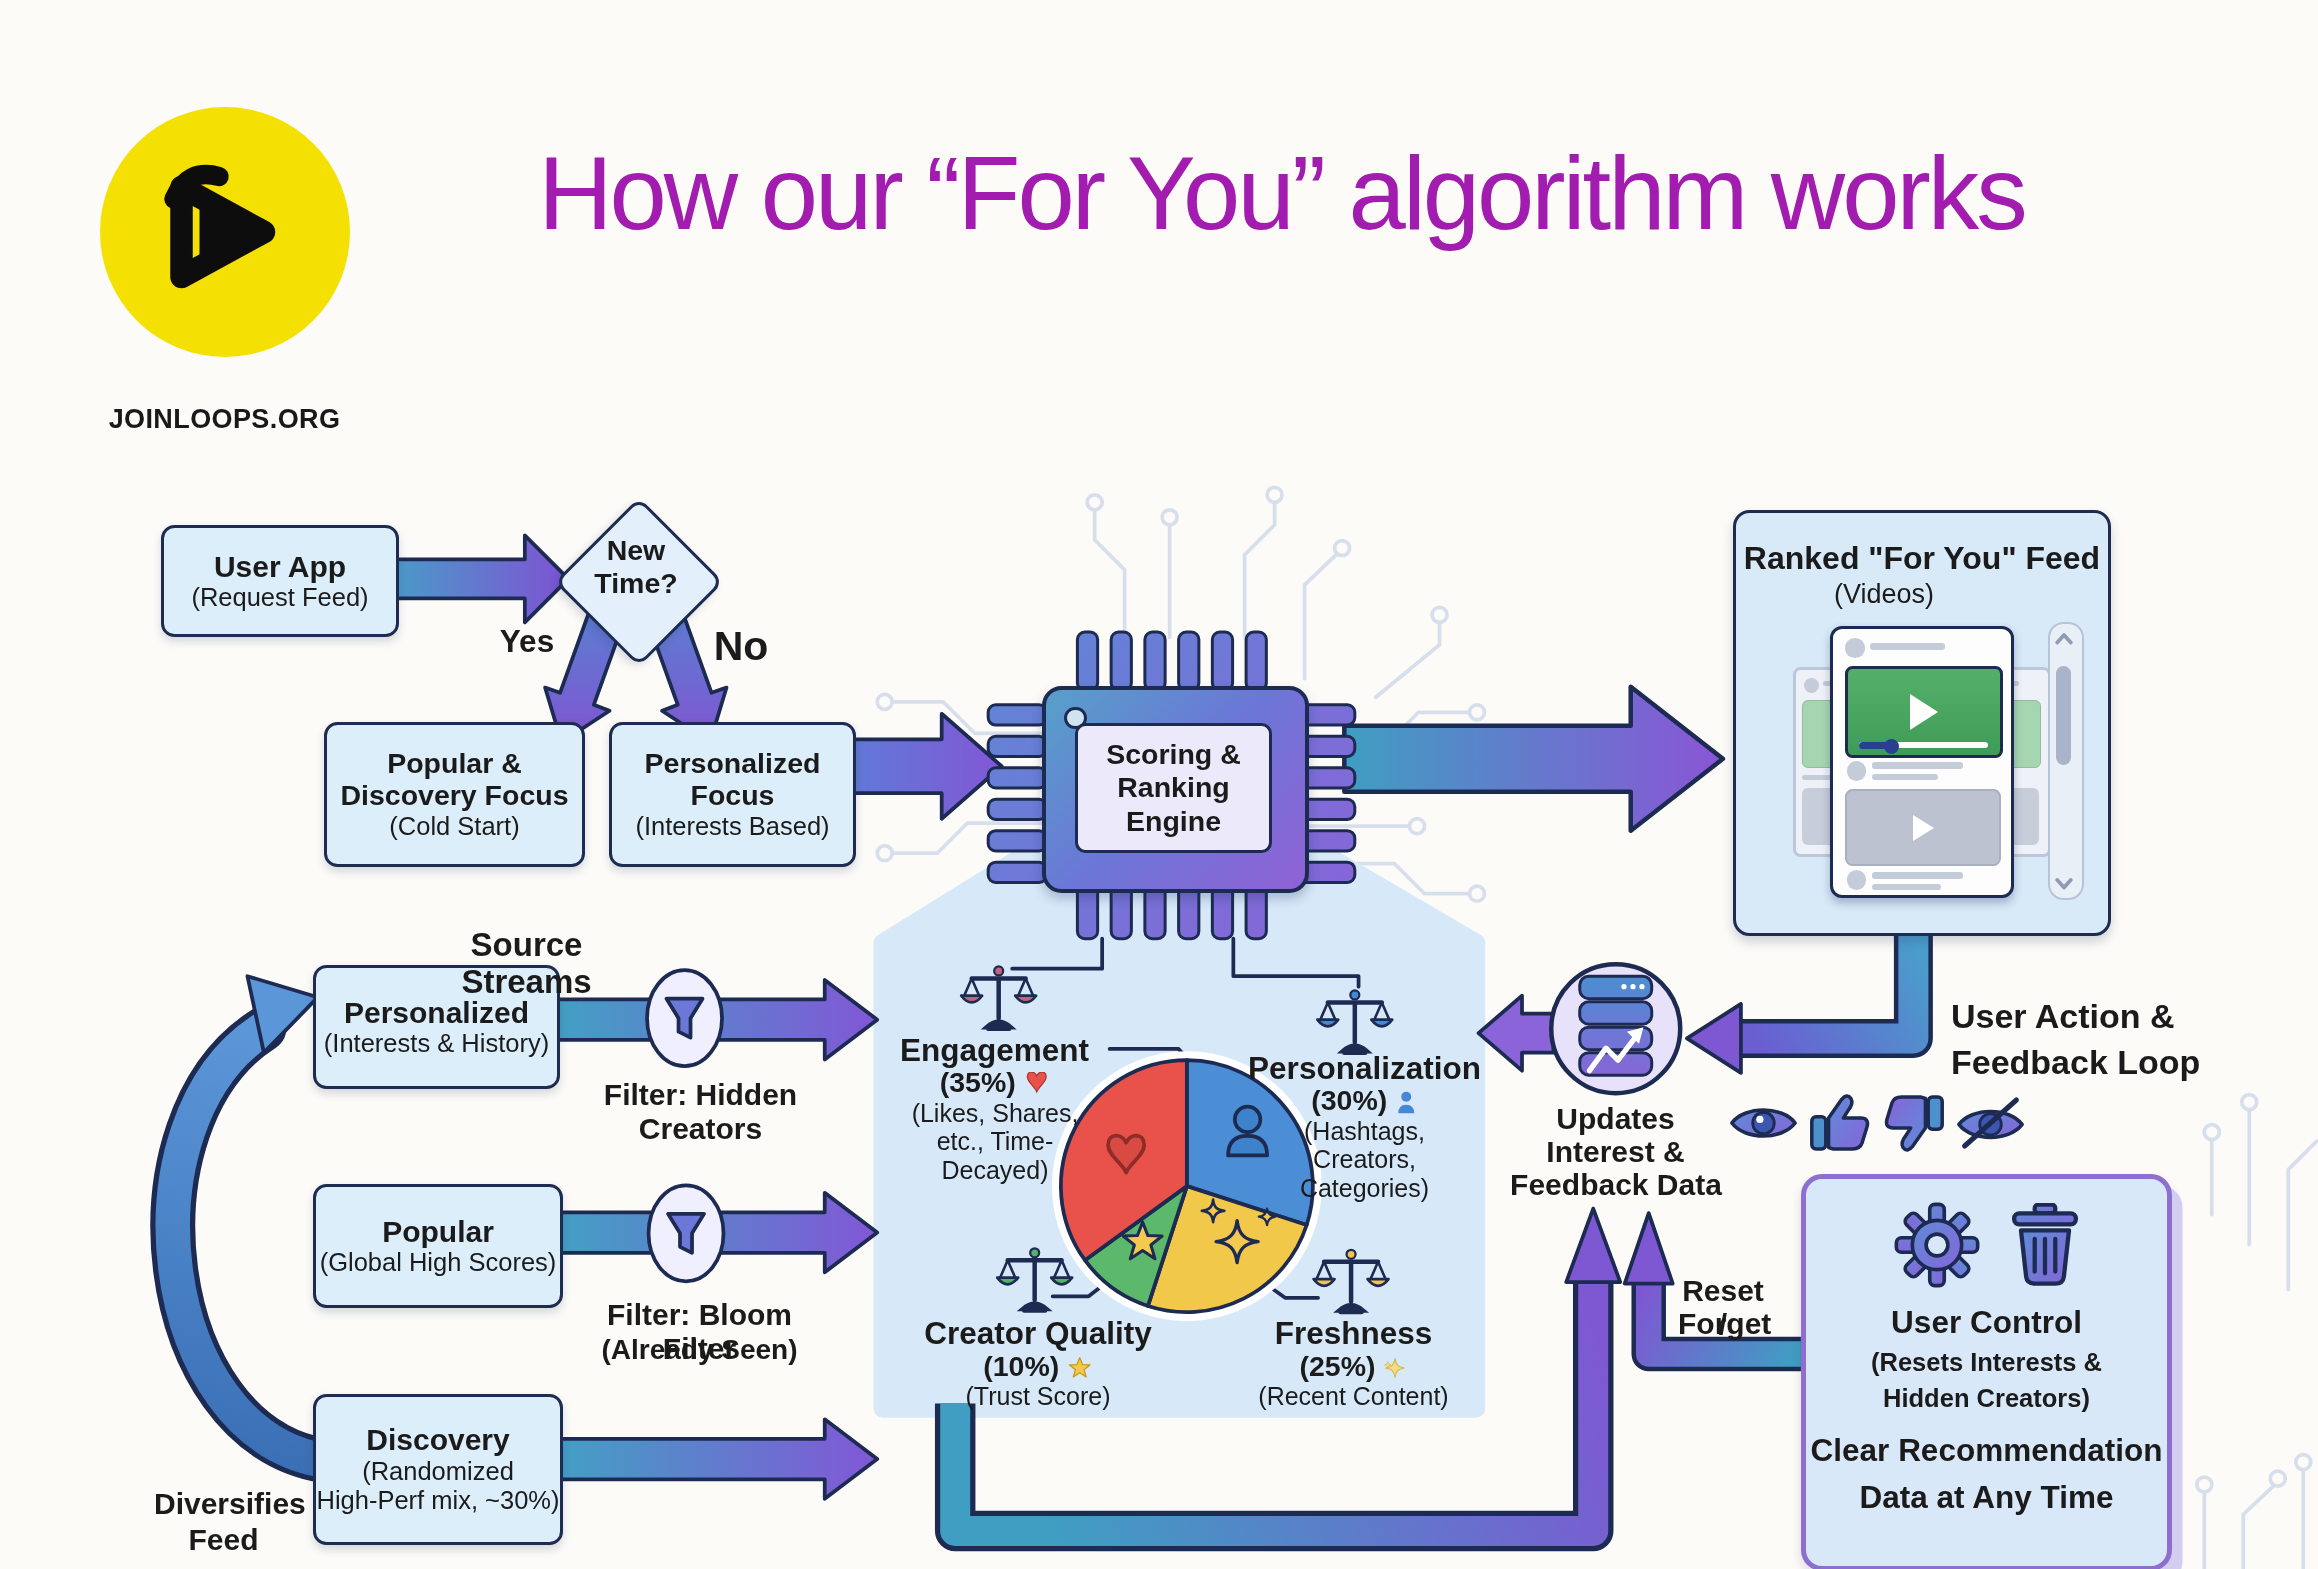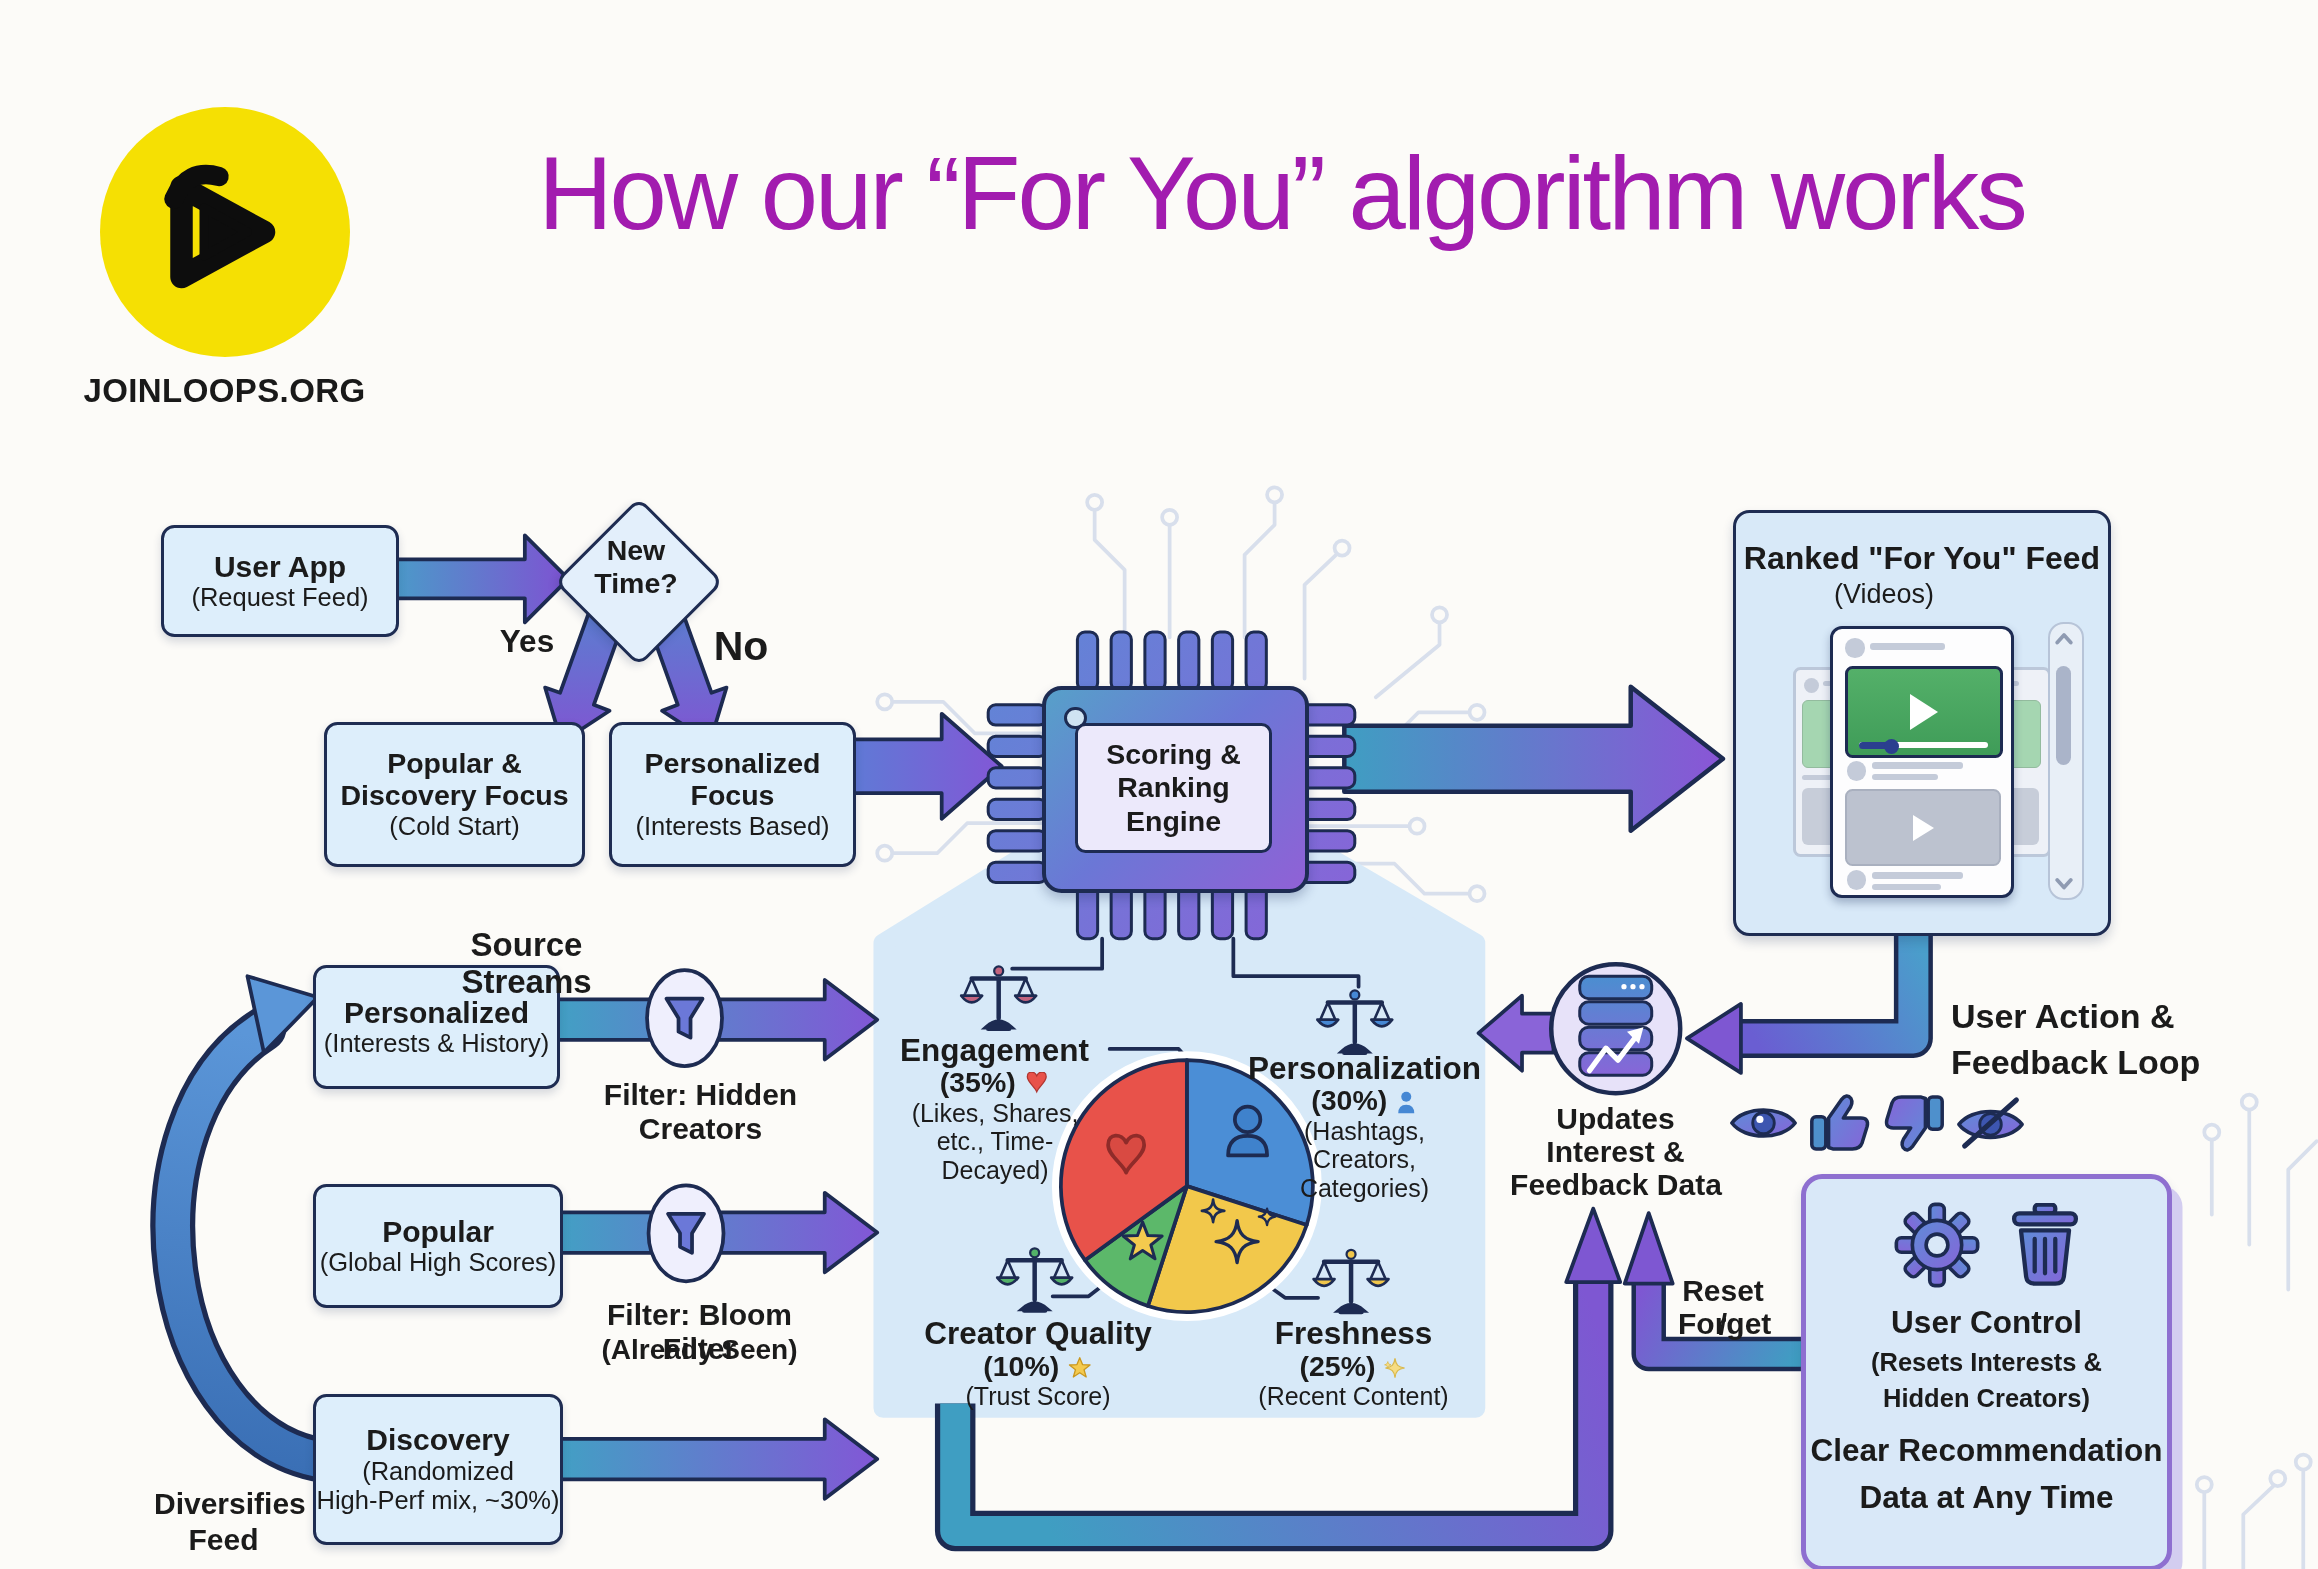--- a/index.html
+++ b/index.html
@@ -11,22 +11,22 @@
   .box{position:absolute;z-index:3;background:#ddeefb;border:3.7px solid #1e2c52;border-radius:13.5px;
        display:flex;flex-direction:column;align-items:center;justify-content:center;text-align:center;
        box-shadow:0 4.5px 9px rgba(25,45,90,.16);}
   .b1{font-weight:bold;font-size:30px;line-height:1.12;}
   .b2{font-size:25.5px;line-height:1.15;}
   .lbl{position:absolute;z-index:4;text-align:center;font-weight:bold;line-height:1.12;}
   .titleTxt{position:absolute;z-index:3;left:502px;top:135px;width:1559px;text-align:center;
             font-size:103px;font-weight:normal;letter-spacing:-3px;color:#a21caf;}
   .logoCircle{position:absolute;z-index:3;left:100px;top:107px;width:250px;height:250px;border-radius:50%;
               background:#f5e003;display:flex;align-items:center;justify-content:center;}
-  .siteTxt{position:absolute;z-index:3;left:67px;top:372px;width:315px;text-align:center;
-           font-size:33px;font-weight:bold;letter-spacing:0.4px;color:#191919;}
+  .siteTxt{position:absolute;z-index:3;left:67px;top:404px;width:315px;text-align:center;
+           font-size:27px;font-weight:bold;letter-spacing:0.4px;color:#191919;}
   .chipBody{position:absolute;z-index:3;left:1042px;top:686px;width:259px;height:199px;border:4.5px solid #1d2b52;
             border-radius:19.5px;background:linear-gradient(135deg,#57a0c9 0%,#6b77d6 48%,#9061d6 100%);
             box-shadow:0 6px 10.5px rgba(25,45,90,.25);}
   .chipHole{position:absolute;left:18px;top:16.5px;width:16.5px;height:16.5px;border-radius:50%;
             background:#cfe3f2;border:3.7px solid #1d2b52;}
   .chipPlate{position:absolute;left:29px;top:33px;width:191px;height:124px;background:#ece9fb;
              border:3.7px solid #1d2b52;border-radius:10.5px;display:flex;flex-direction:column;
              align-items:center;justify-content:center;text-align:right;font-weight:bold;font-size:28.5px;line-height:1.18;}
   .feedPanel{position:absolute;z-index:3;left:1733px;top:510px;width:372px;height:420px;background:#d8e9f8;
              border:3.7px solid #1e2c52;border-radius:16.5px;box-shadow:0 6px 10.5px rgba(25,45,90,.2);}

